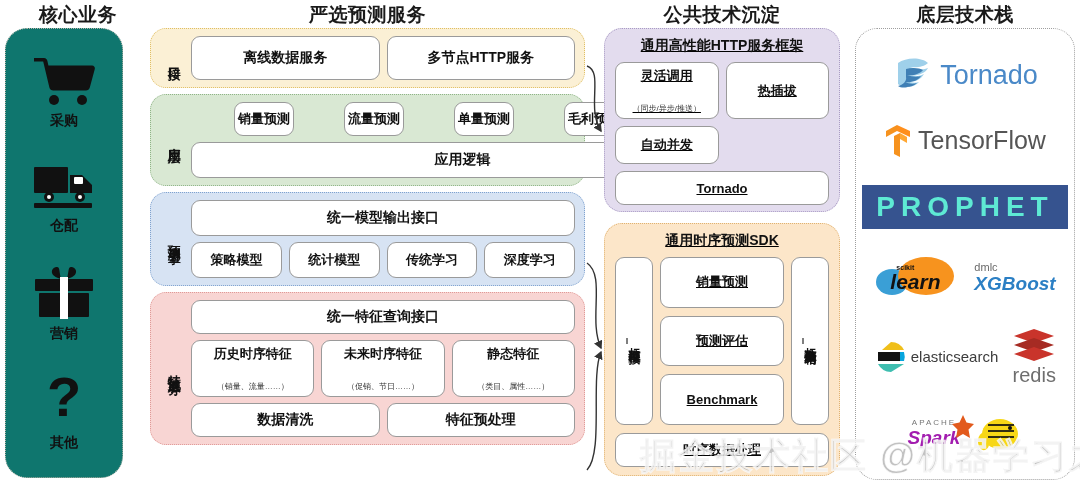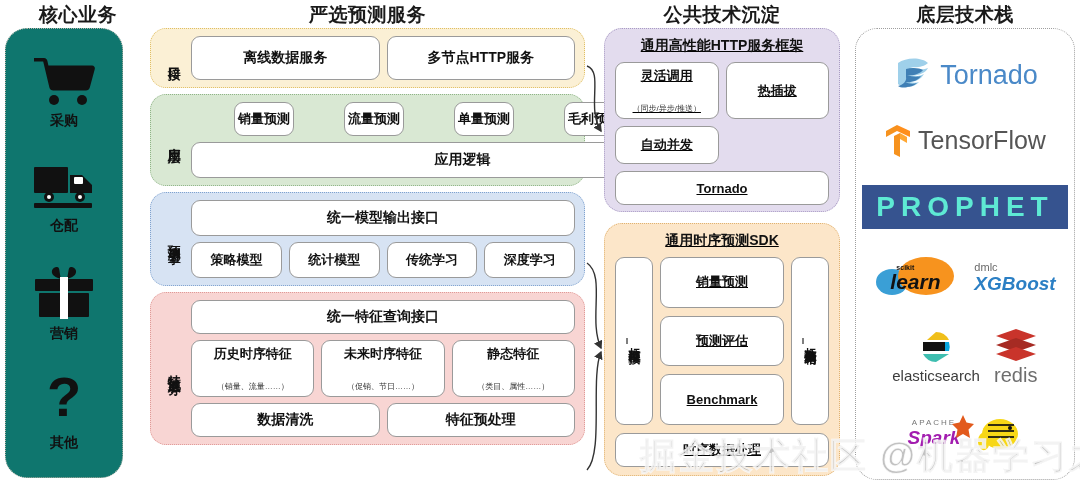--- a/index.html
+++ b/index.html
@@ -386,21 +386,21 @@
         <span style="position:absolute; left:22px; top:8px; font-size:7px; color:#111; font-weight:bold;">scikit</span>
         <span class="logo-txt sk-txt" style="position:absolute; left:16px; top:14px;">learn</span>
       </div>
       <div class="logo" style="flex-direction:column; align-items:flex-start; gap:0;">
         <span class="xgb-dmlc">dmlc</span>
         <span class="logo-txt xgb-txt">XGBoost</span>
       </div>
     </div>
 
     <div class="logo-row">
-      <div class="logo" style="flex-direction:column; gap:3px;">
+      <div class="logo" style="flex-direction:row; gap:3px;">
         <svg width="34" height="34" viewBox="0 0 34 34" aria-hidden="true">
           <path fill="#f0bf1a" d="M17 2a15 15 0 0 1 13 8H8z"></path>
           <path fill="#3ebeb0" d="M17 32a15 15 0 0 1-13-8h26z"></path>
           <rect fill="#111" x="4" y="12" width="22" height="9"></rect>
           <path fill="#07a5de" d="M26 12h4a15 15 0 0 1 0 9h-4z"></path>
         </svg>
         <span class="logo-txt es-txt">elasticsearch</span>
       </div>
       <div class="logo" style="flex-direction:column; gap:1px;">
         <svg width="44" height="36" viewBox="0 0 44 36" aria-hidden="true">

